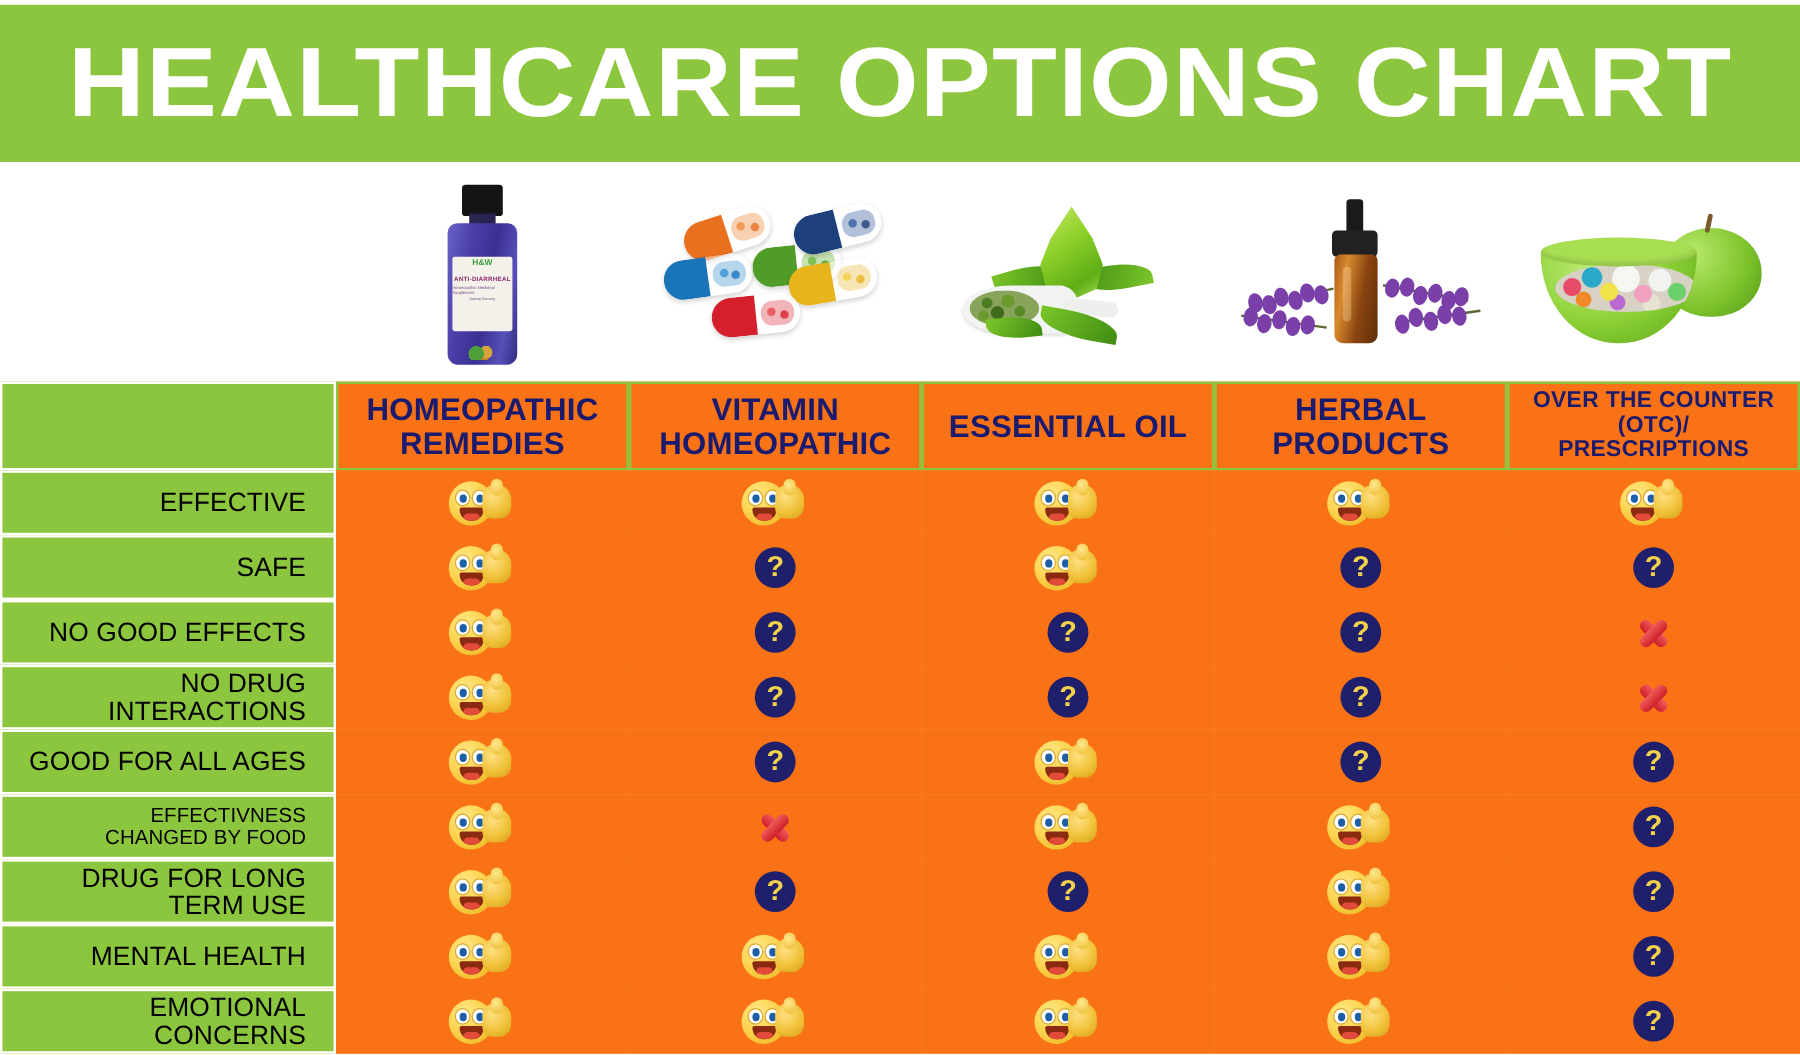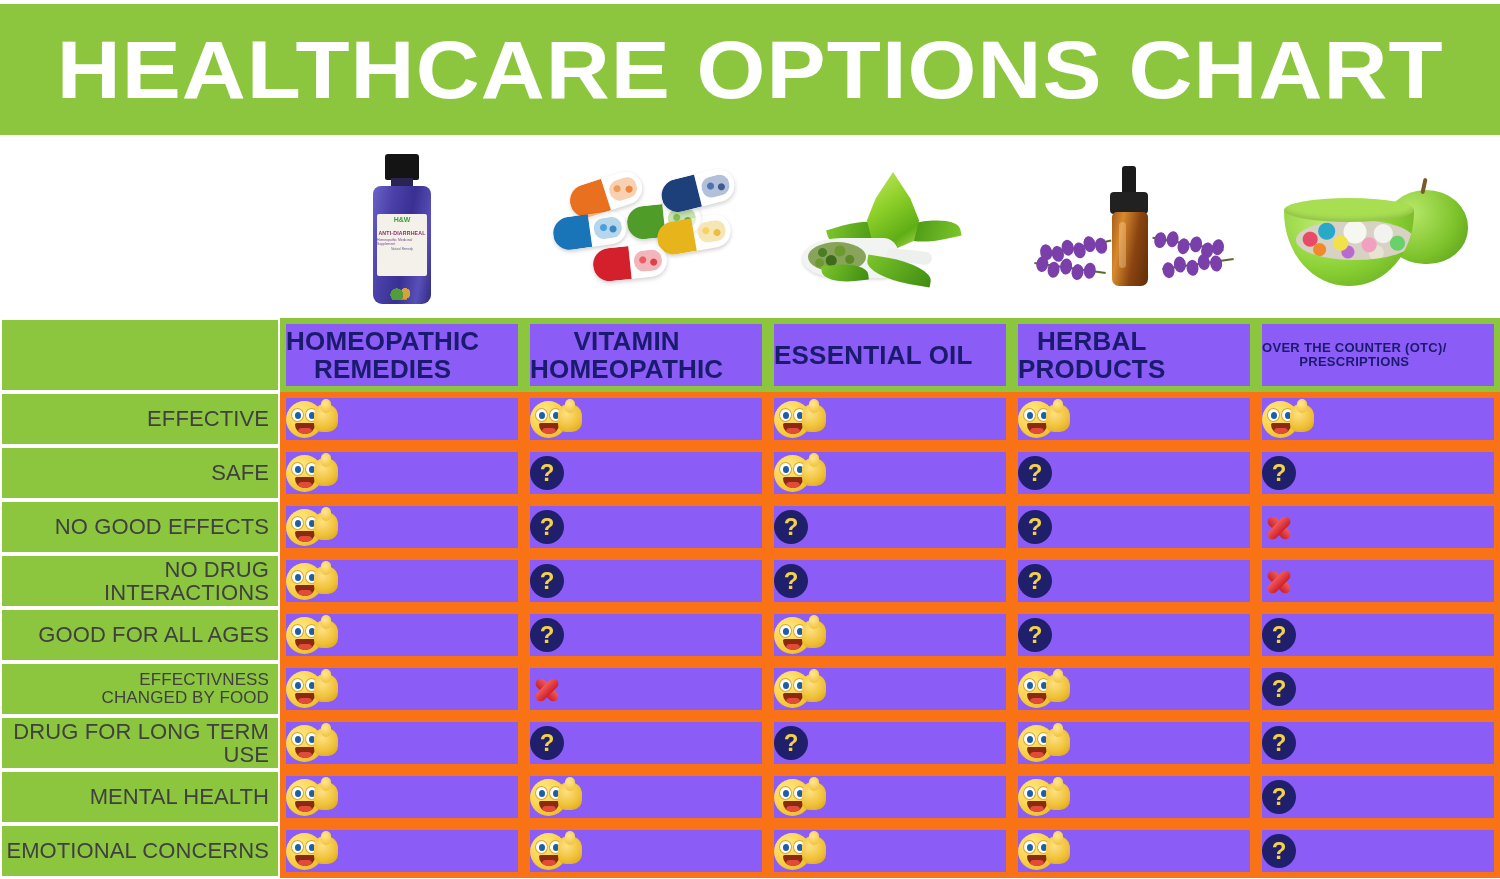--- a/index.html
+++ b/index.html
@@ -124,38 +124,38 @@
       radial-gradient(circle at 44% 80%,#b86ad0 6px,transparent 7px),
       radial-gradient(circle at 68% 82%,#e8e2d2 7px,transparent 8px),
       #d8d2c4;}
 
   
   .table{position:absolute;left:0;top:318px;width:1500px;}
   .row{display:flex;width:1500px;box-sizing:border-box;}
   .hdr-row{height:74px;}
   .lbl{
     width:280px;min-width:280px;box-sizing:border-box;
-    background:#8cc63e;color:#404040;border:2px solid #ffffff;
+    background:#8cc63e;color:#000000;border:2px solid #ffffff;
     display:flex;align-items:center;justify-content:flex-end;
-    padding-right:9px;text-align:right;
+    padding-right:23px;text-align:right;
     font-size:22px;line-height:1.06;letter-spacing:.1px;
   }
   .lbl.small{font-size:17px;}
   .lbl.hdr{background:#8cc63e;border-color:#ffffff;}
   .cell{
-    flex:1 1 0;box-sizing:border-box;background:#8b5cf6;
-    border:6px solid #f97316;
-    display:flex;align-items:center;justify-content:flex-start;
+    flex:1 1 0;box-sizing:border-box;background:#f97316;
+    border:2px solid #f97316;
+    display:flex;align-items:center;justify-content:center;
   }
   .cell.hdr{
     color:#1a1a6e;font-weight:bold;text-align:center;line-height:1.08;
     font-size:25px;letter-spacing:.2px;border-color:#8cc63e;
   }
   .cell.hdr.big{font-size:26px;}
-  .cell.hdr.tiny{font-size:13px;letter-spacing:.3px;}
+  .cell.hdr.tiny{font-size:19px;letter-spacing:.3px;}
   .drow{height:54px;}
 
   
   .ico{position:relative;display:block;}
   .ico-smiley{width:56px;height:38px;}
   .ico-smiley .face{position:absolute;left:0;top:1px;width:37px;height:37px;border-radius:50%;
     background:radial-gradient(circle at 36% 30%,#ffe98a,#fcd450 45%,#e9b119 100%);}
   .ico-smiley .eye{position:absolute;top:8px;width:13px;height:14px;border-radius:50%;background:#ffffff;
     border:1px solid #d8a828;box-sizing:border-box;}
   .ico-smiley .eye.l{left:5px;} .ico-smiley .eye.r{left:19px;}

